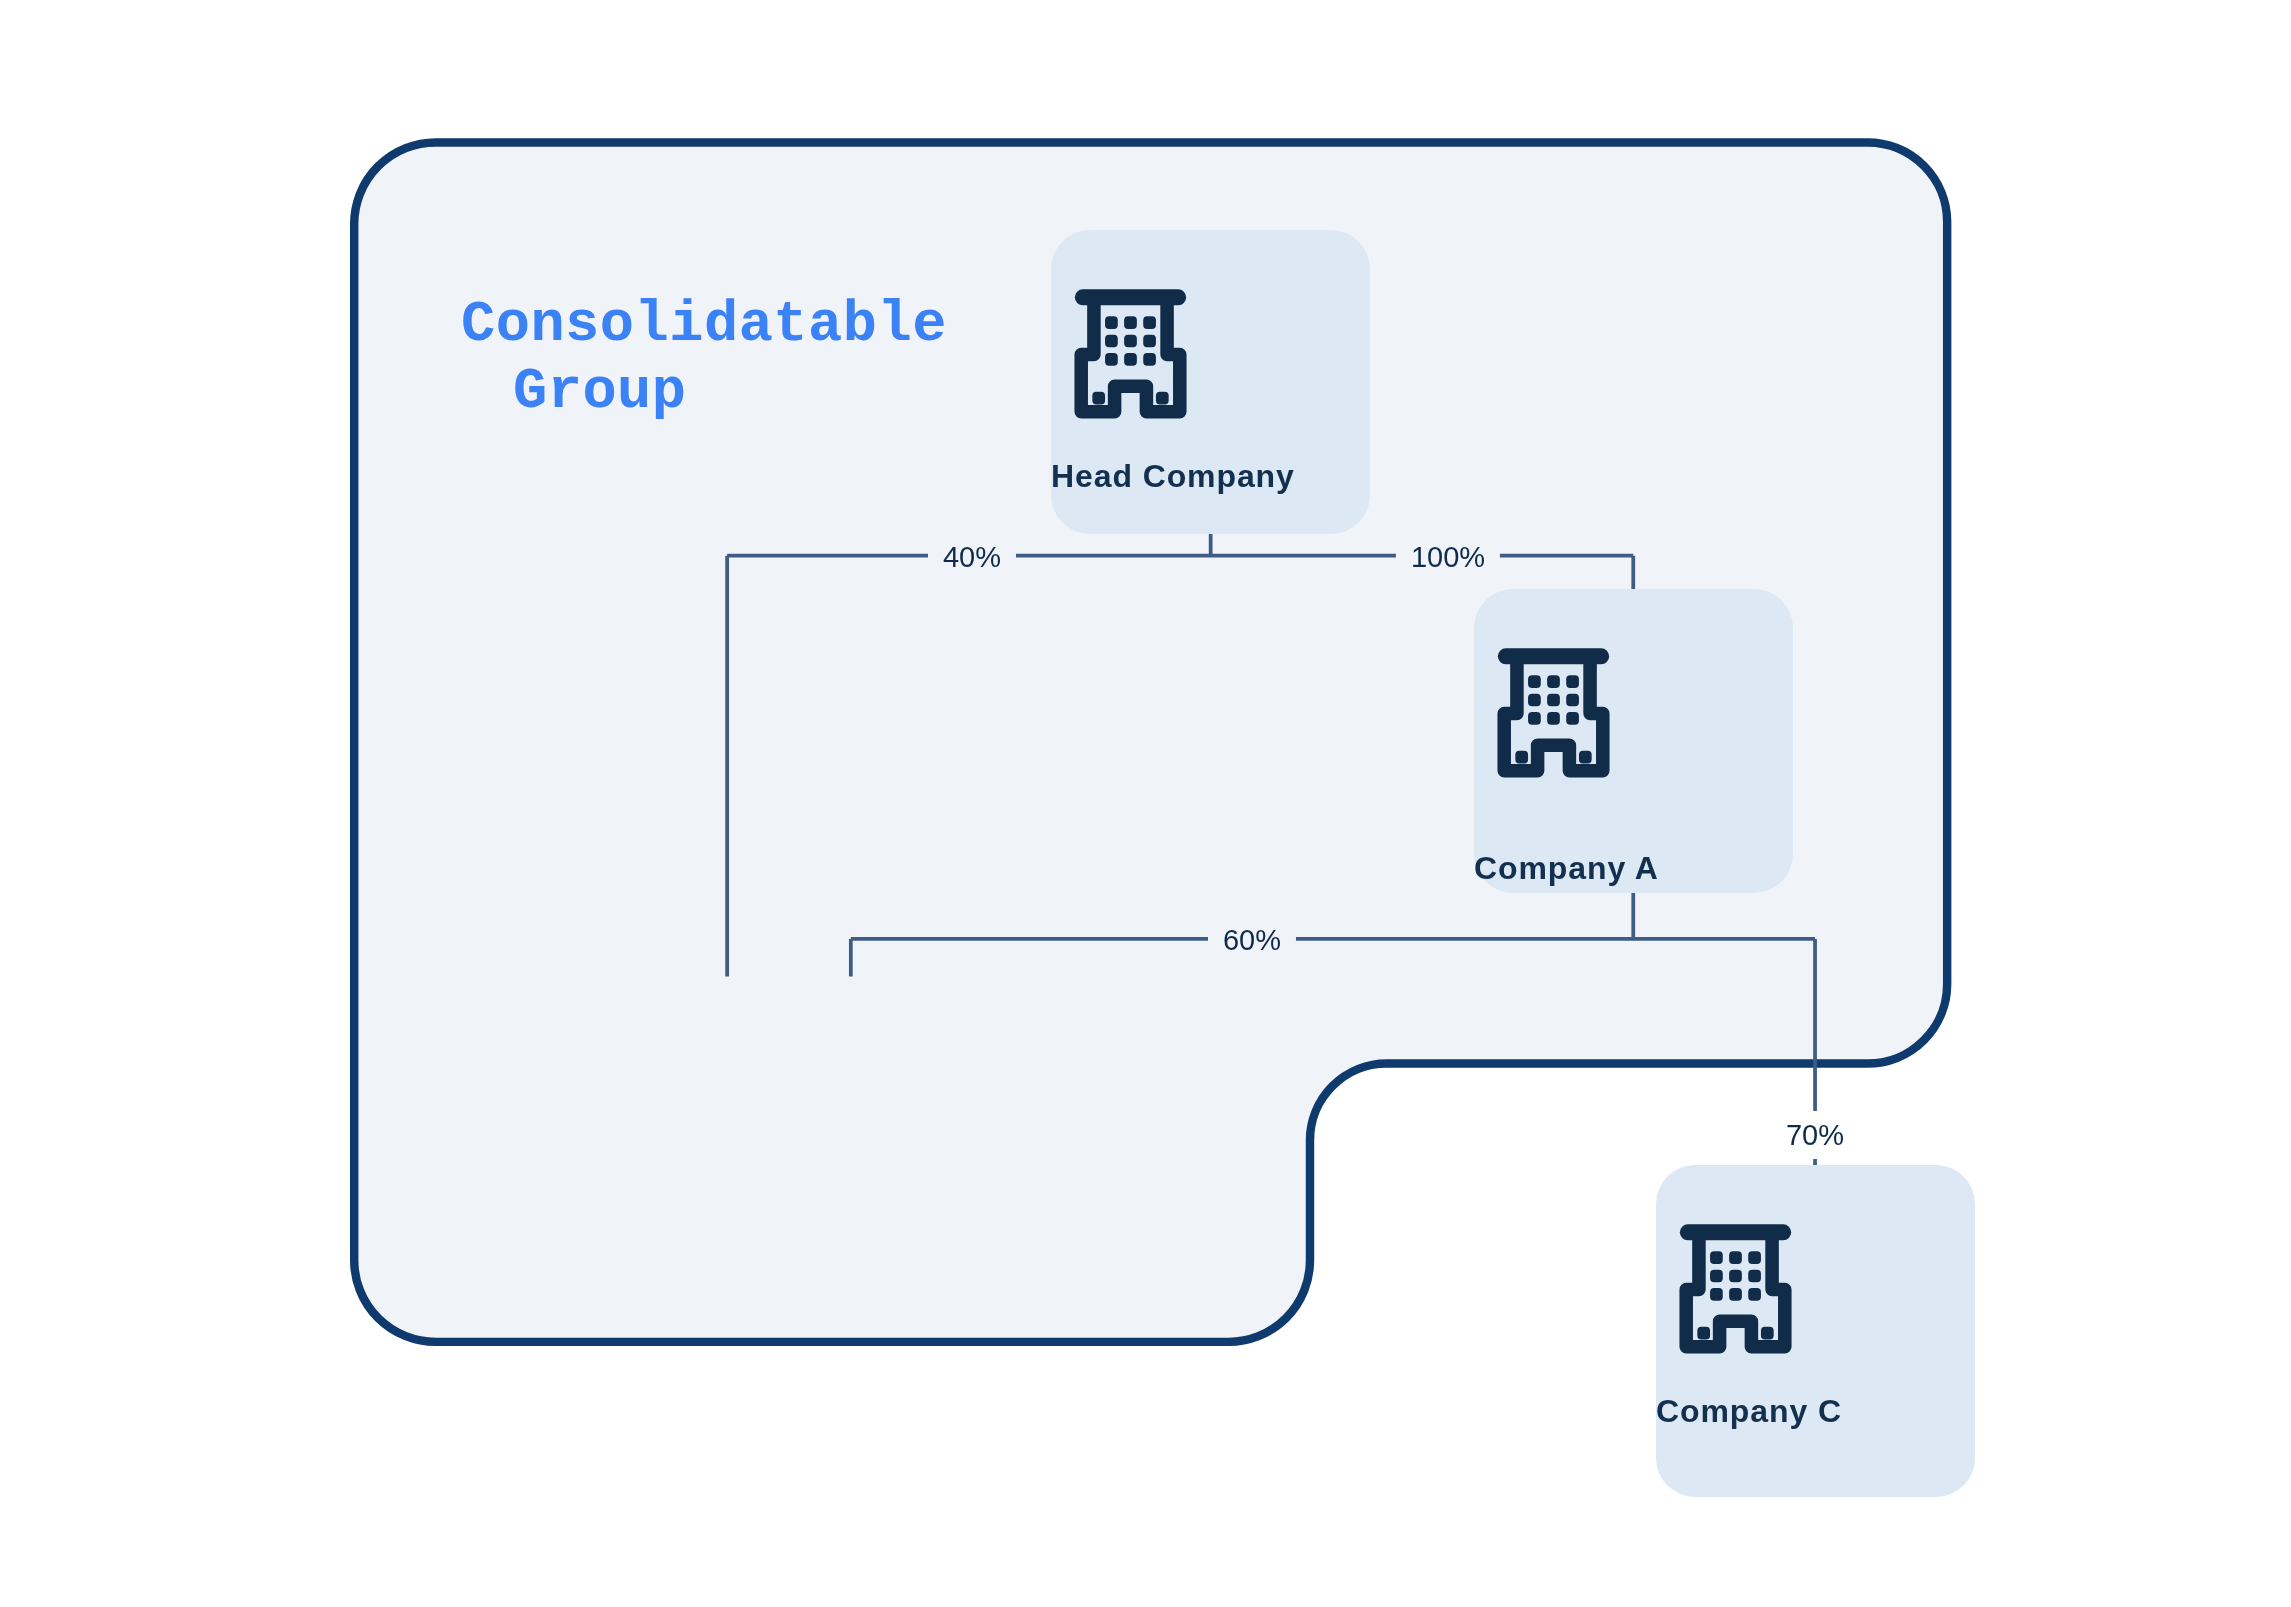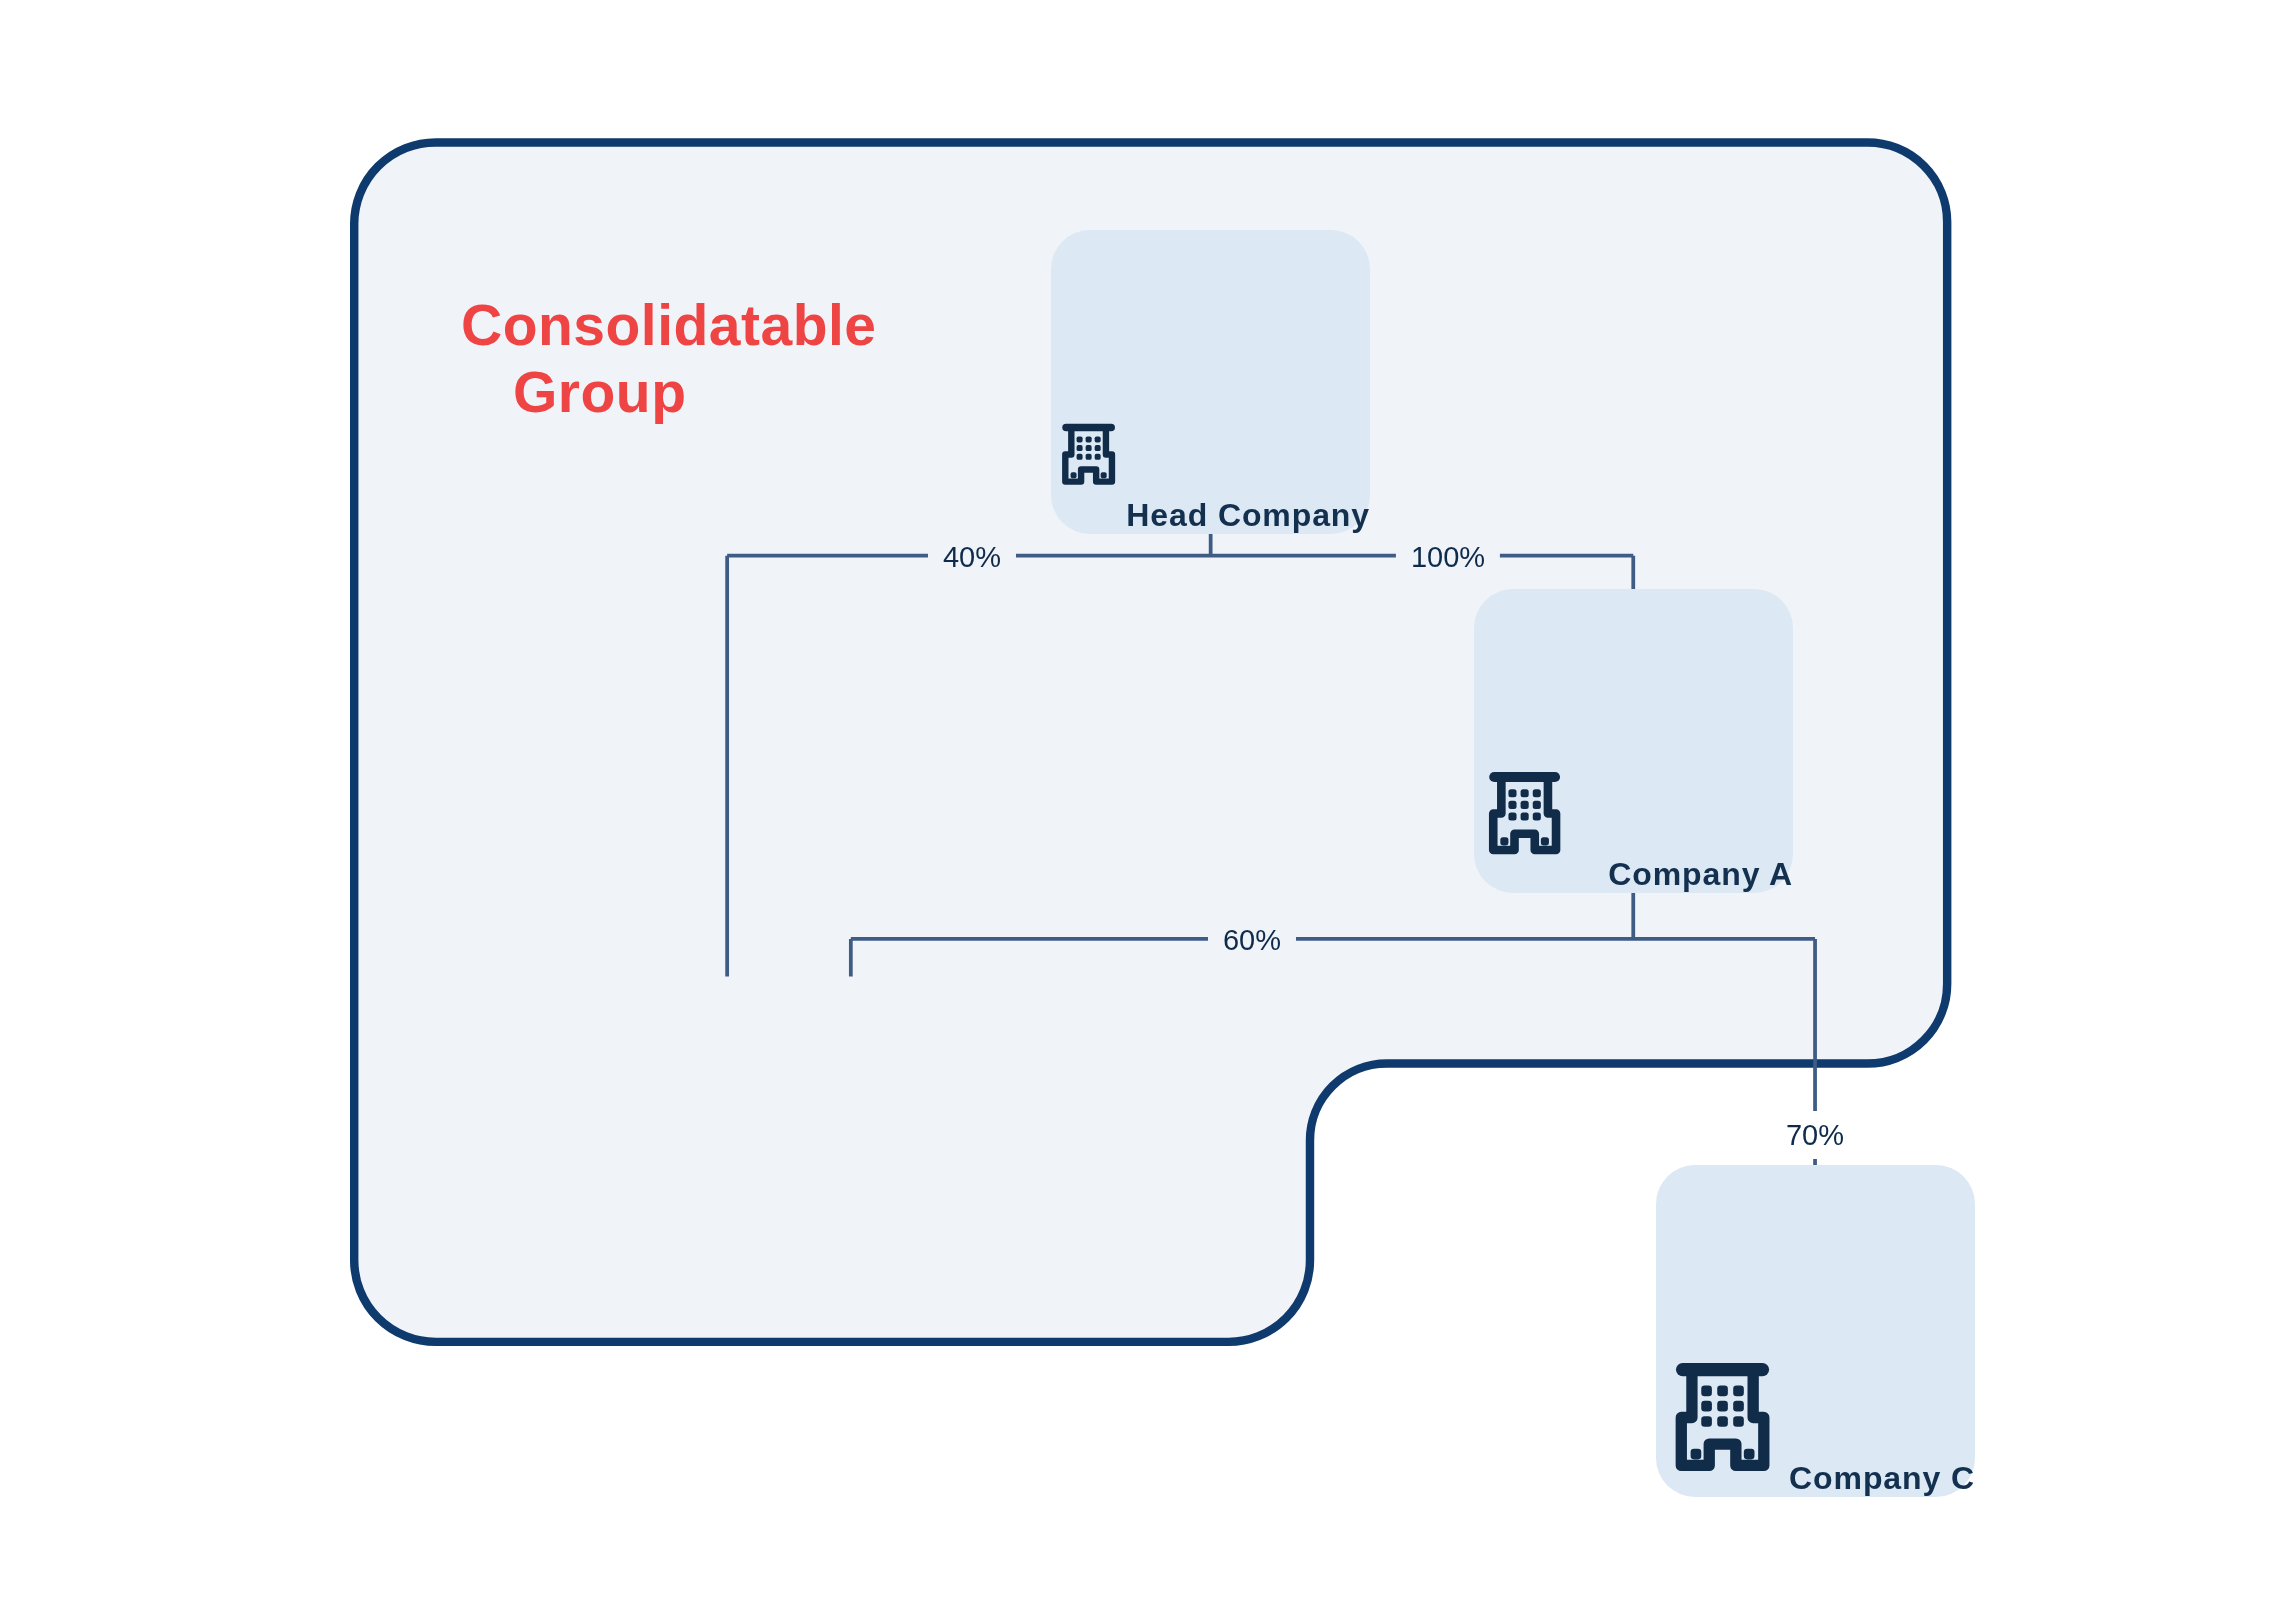--- a/index.html
+++ b/index.html
@@ -3,29 +3,29 @@
 <meta charset="utf-8">
 <style>
   html,body{margin:0;padding:0;background:#ffffff;}
   body{font-family:"Liberation Sans", sans-serif;}
   #canvas{position:relative;width:2292px;height:1608px;background:#ffffff;overflow:hidden;}
   #diagram-svg{position:absolute;left:0;top:0;}
 
   
   .group-title{
     position:absolute;left:461px;top:292px;
-    font-size:57px;font-weight:700;color:#ef4444;
-    line-height:67px;letter-spacing:0.5px;white-space:nowrap;
+    font-size:57px;font-weight:700;color:#3b82f6;
+    line-height:67px;letter-spacing:0.5px;white-space:nowrap;font-family:Liberation Mono, monospace;
   }
   .group-title .line2{padding-left:52px;}
 
   
   .card{
     position:absolute;width:319px;border-radius:39px;background:#dce8f4;
-    display:flex;flex-direction:row;align-items:flex-end;
+    display:flex;flex-direction:column;align-items:flex-start;
   }
   .card .bldg{width:159px;height:159px;color:#112c49;margin-top:45px;}
   .card .card-label{
     margin-top:24px;font-size:32px;font-weight:600;color:#13304f;
     letter-spacing:0.9px;white-space:nowrap;
   }
   #node-head-company{left:1051px;top:230px;height:304px;}
   #node-company-a{left:1474px;top:589px;height:304px;gap:33px;}
   #node-company-b{left:631px;top:973px;height:304px;}
   #node-company-c{left:1656px;top:1165px;height:332px;}

